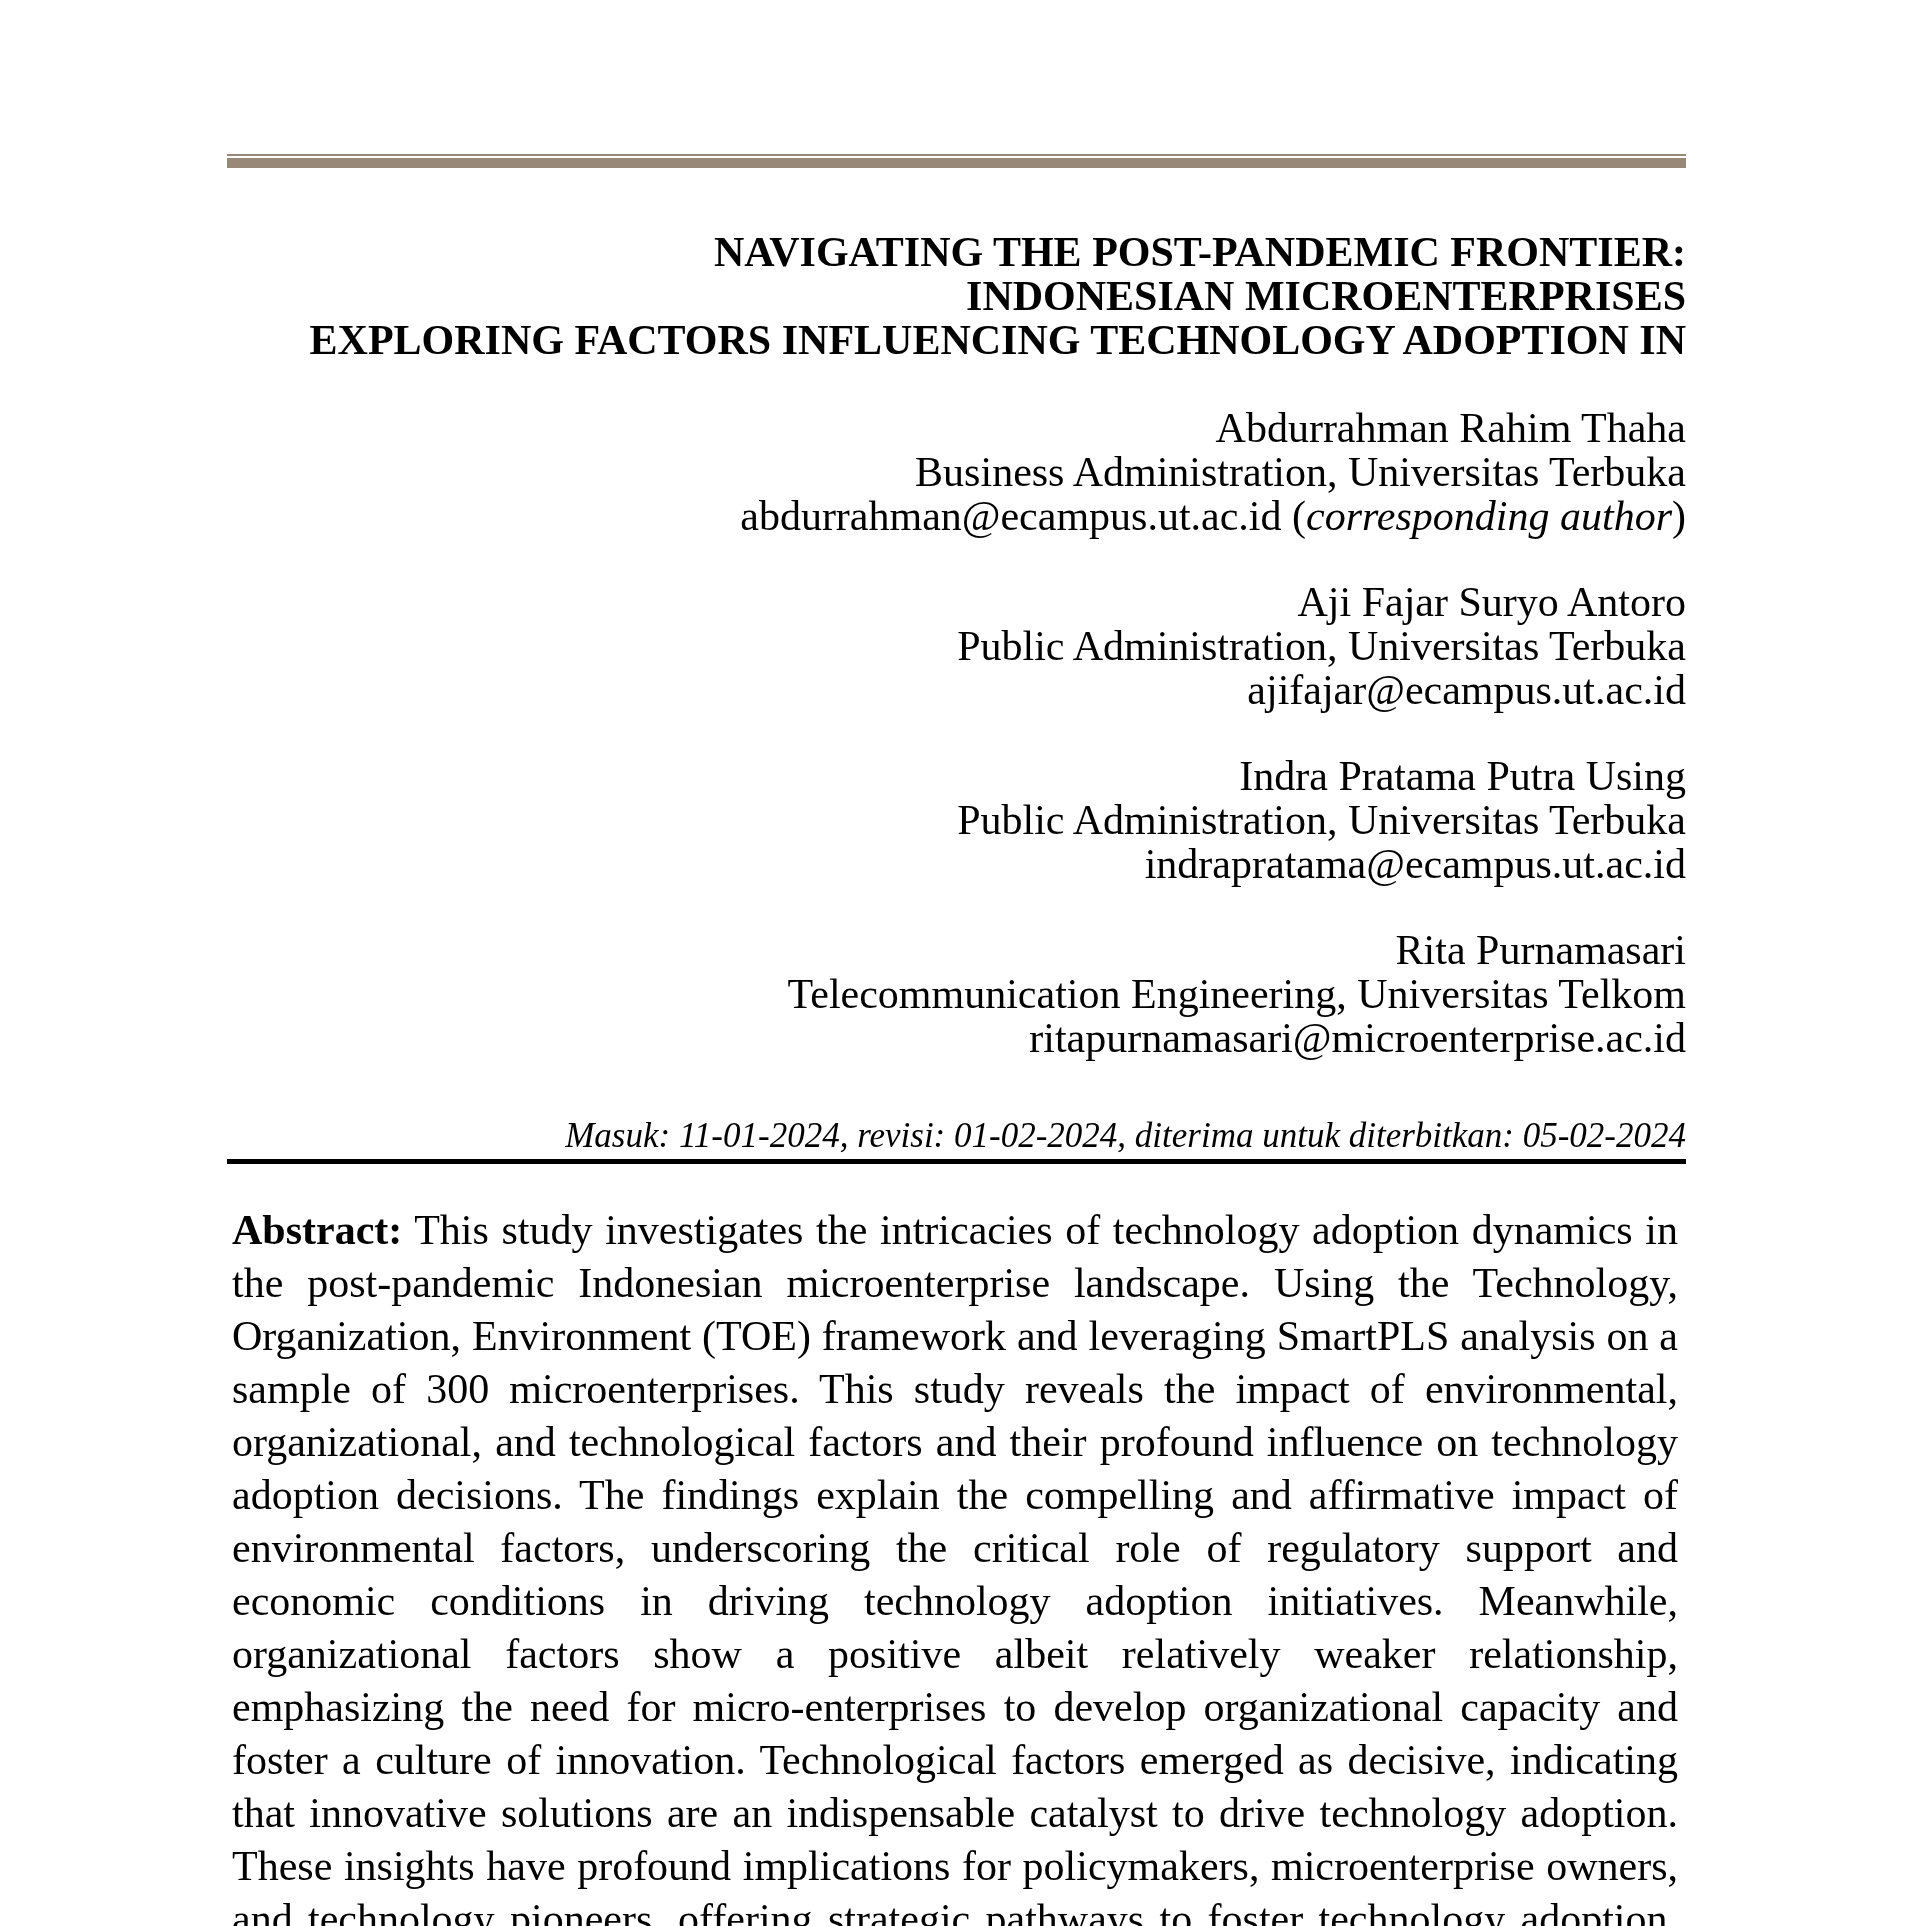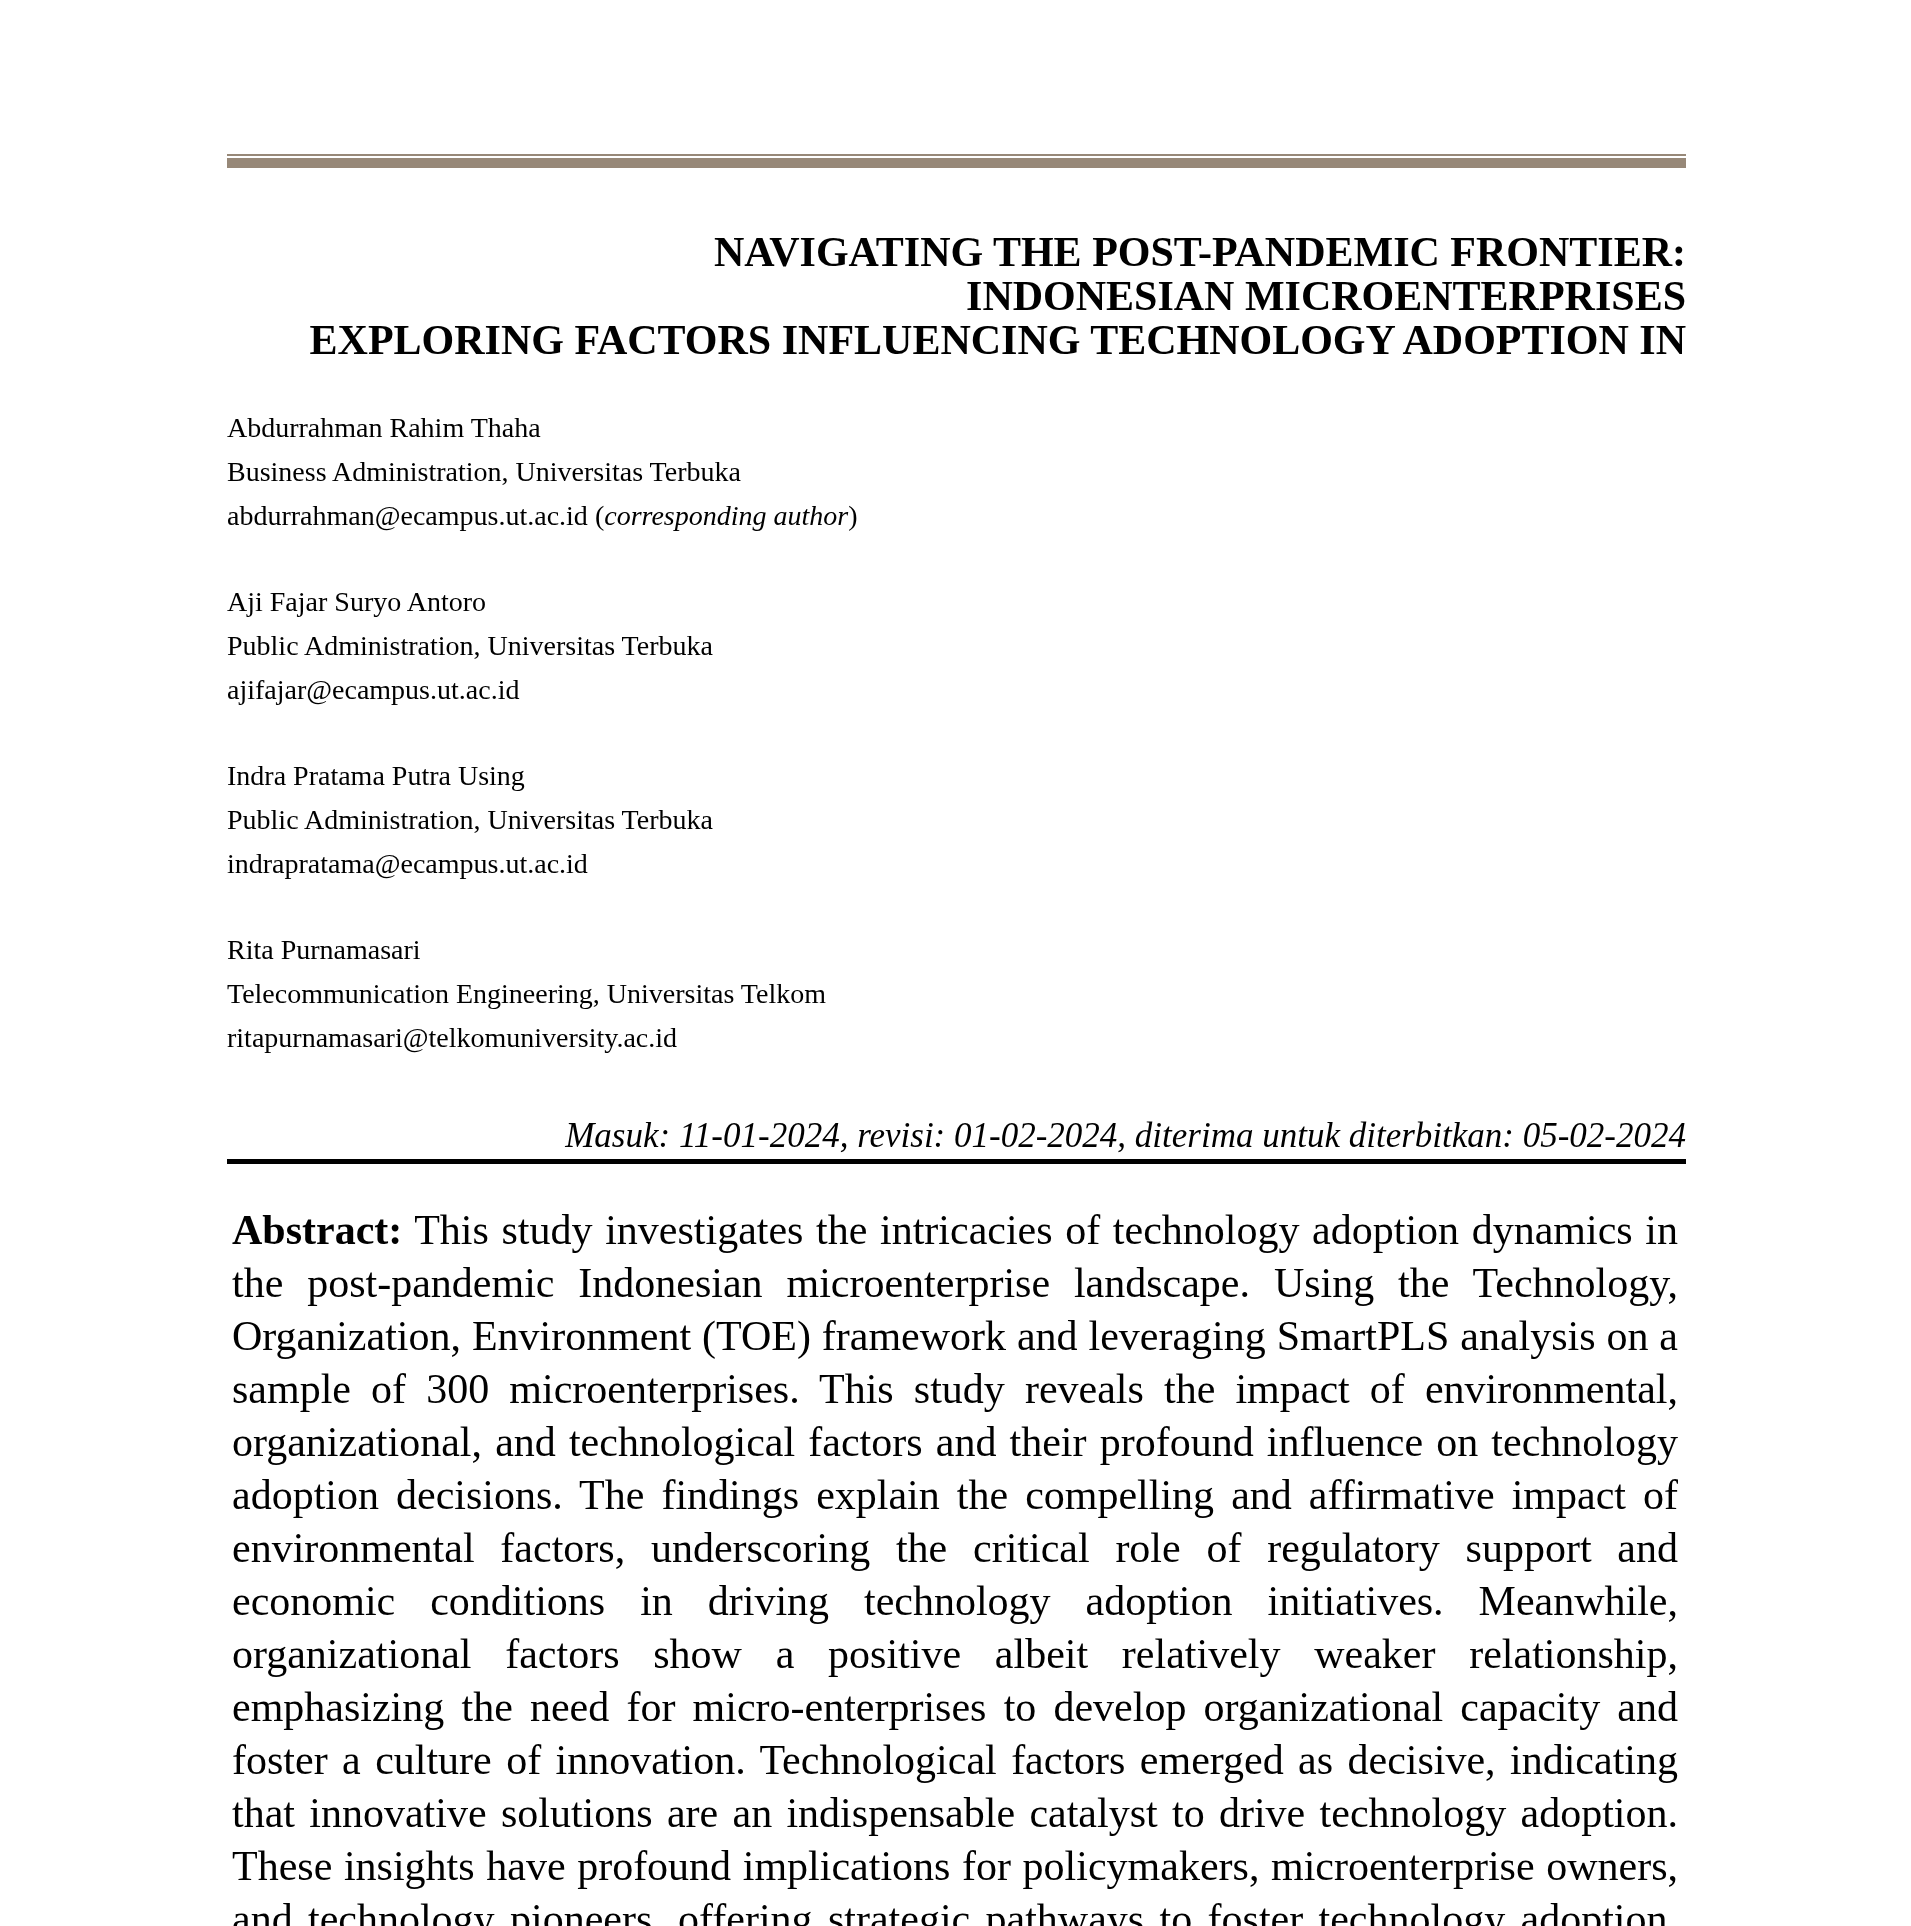--- a/index.html
+++ b/index.html
@@ -7,22 +7,22 @@
          font-family: "Liberation Serif", "DejaVu Serif", serif; color: #000; }
   .rule { position: absolute; left: 227px; width: 1459px; }
   #rule-top-thin { top: 154px; height: 2.3px; background: #978878; }
   #rule-top-thick { top: 158px; height: 9.6px; background: #978878; }
   #rule-dates { top: 1159px; height: 5px; background: #000; }
 
   .title { position: absolute; left: 227px; width: 1459px; top: 230px;
            text-align: right; font-weight: bold; font-size: 42px; line-height: 44px; }
   .title div { white-space: nowrap; }
 
-  .authors { position: absolute; left: 227px; width: 1459px; top: 406px; text-align: left;
-             font-size: 28px; line-height: 44px; }
+  .authors { position: absolute; left: 227px; width: 1459px; top: 406px; text-align: right;
+             font-size: 42px; line-height: 44px; }
   .author { margin-bottom: 42px; }
   .author div { white-space: nowrap; }
   .author .note { font-style: italic; }
 
   .dates { position: absolute; left: 227px; width: 1459px; top: 1116px; text-align: right;
            font-style: italic; font-size: 35px; line-height: 39px; white-space: nowrap; }
 
   .abstract { position: absolute; left: 232px; width: 1446px; top: 1204px;
               font-size: 42px; line-height: 53px; text-align: justify; }
   .label { font-weight: bold; margin-top: 32px; }
@@ -51,21 +51,21 @@
     <div>ajifajar@ecampus.ut.ac.id</div>
   </div>
   <div class="author">
     <div>Indra Pratama Putra Using</div>
     <div>Public Administration, Universitas Terbuka</div>
     <div>indrapratama@ecampus.ut.ac.id</div>
   </div>
   <div class="author">
     <div>Rita Purnamasari</div>
     <div>Telecommunication Engineering, Universitas Telkom</div>
-    <div>ritapurnamasari@telkomuniversity.ac.id</div>
+    <div>ritapurnamasari@microenterprise.ac.id</div>
   </div>
 </div>
 
 <div class="dates">Masuk: 11-01-2024, revisi: 01-02-2024, diterima untuk diterbitkan: 05-02-2024</div>
 <div class="rule" id="rule-dates"></div>
 
 <div class="abstract">
   <div><span class="label">Abstract:</span> <span>This study investigates the intricacies of technology adoption dynamics in the post-pandemic Indonesian microenterprise landscape. Using the Technology, Organization, Environment (TOE) framework and leveraging SmartPLS analysis on a sample of 300 microenterprises. This study reveals the impact of environmental, organizational, and technological factors and their profound influence on technology adoption decisions. The findings explain the compelling and affirmative impact of environmental factors, underscoring the critical role of regulatory support and economic conditions in driving technology adoption initiatives. Meanwhile, organizational factors show a positive albeit relatively weaker relationship, emphasizing the need for micro-enterprises to develop organizational capacity and foster a culture of innovation. Technological factors emerged as decisive, indicating that innovative solutions are an indispensable catalyst to drive technology adoption. These insights have profound implications for policymakers, microenterprise owners, and technology pioneers, offering strategic pathways to foster technology adoption, enhance resilience, and catalyze economic revival in the microenterprise sector.</span></div>
 
 </div>

